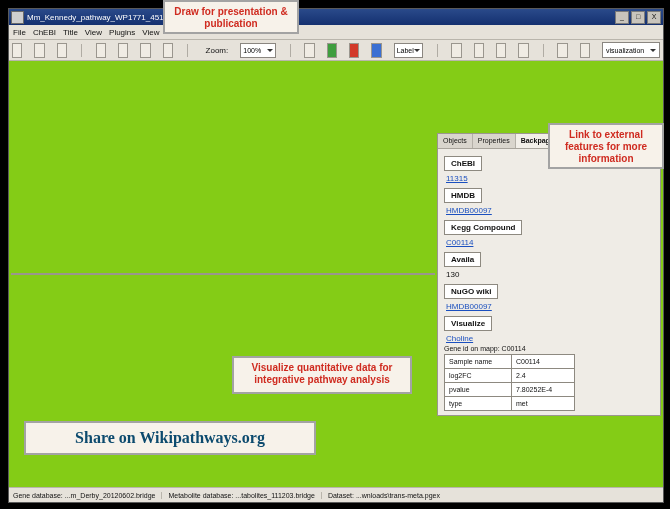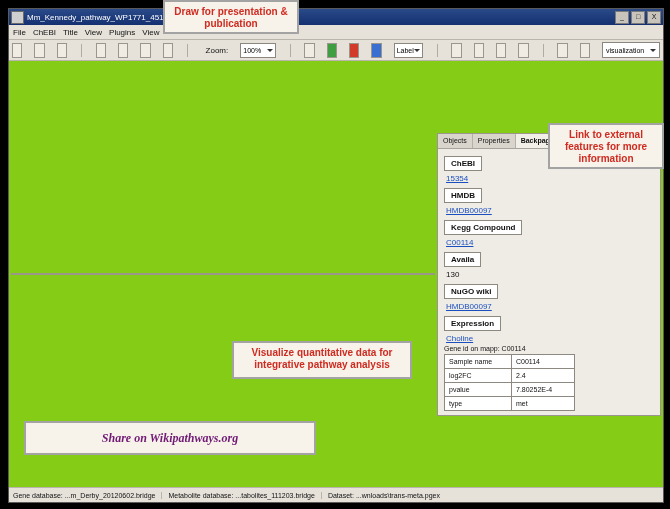--- a/index.html
+++ b/index.html
@@ -61,21 +61,21 @@
   .green{background:#3fc23f;}
   .red{background:#ef2a2a;}
   .metab{background:#ffffff;}
   .split{position:absolute;display:flex;border:1px solid #444;box-sizing:border-box;}
   .split .h{flex:1;display:flex;align-items:center;justify-content:center;font-size:6px;}
 
   svg.edges{position:absolute;left:0;top:0;width:100%;height:100%;pointer-events:none;}
 
   
   .callout{position:absolute;background:#f7f2ea;border:2px solid #a3a3a3;color:#cf2b20;font-weight:bold;text-align:center;font-size:10px;line-height:12px;padding:4px 6px;box-sizing:border-box;}
-  .callout.wp{color:#701a75;font-style:italic;font-size:12px;font-family:"Liberation Serif",serif;}
+  .callout.wp{color:#0c4a6e;font-size:16px;font-family:"Liberation Serif",serif;}
 
   
   .statusbar{height:14px;background:#e6e2da;border-top:1px solid #b9b5ac;display:flex;align-items:center;font-size:7px;color:#111;padding:0 4px;gap:6px;flex:0 0 auto;}
   .statusbar .cell{border-right:1px solid #b9b5ac;padding-right:6px;}
 </style>
 </head>
 <body>
 
 <div id="root">
   <div class="app">
@@ -254,35 +254,35 @@
       <div class="infopanel">
         <div class="tabs">
           <div class="tab">Objects</div>
           <div class="tab">Properties</div>
           <div class="tab active">Backpage</div>
           <div class="tab">Search</div>
           <div class="tab">Legend</div>
         </div>
         <div class="panelbody">
           <div class="sect-title">ChEBI</div>
-          <a class="link" href="#">15354</a>
+          <a class="link" href="#">11315</a>
 
           <div class="sect-title">HMDB</div>
           <a class="link" href="#">HMDB00097</a>
 
           <div class="sect-title">Kegg Compound</div>
           <a class="link" href="#">C00114</a>
 
           <div class="sect-title">Availa</div>
           <div class="plainval">130</div>
 
           <div class="sect-title">NuGO wiki</div>
           <a class="link" href="#">HMDB00097</a>
 
-          <div class="sect-title">Expression</div>
+          <div class="sect-title">Visualize</div>
           <a class="link" href="#">Choline</a>
 
           <div class="geneid">Gene id on mapp: C00114</div>
           <table class="exp">
             <tbody>
                 <tr>
               <td class="k">Sample name</td>
               <td class="v">C00114</td>
             </tr>
             <tr>
@@ -305,15 +305,15 @@
 
     <div class="statusbar">
       <span class="cell">Gene database: ...m_Derby_20120602.bridge</span>
       <span class="cell">Metabolite database: ...tabolites_111203.bridge</span>
       <span>Dataset: ...wnloads\trans-meta.pgex</span>
     </div>
   </div>
 
   <div class="callout" style="left:163px;top:0px;width:136px;height:34px;">Draw for presentation &amp; publication</div>
   <div class="callout" style="left:548px;top:123px;width:116px;height:46px;">Link  to external features  for more information</div>
-  <div class="callout" style="left:232px;top:341px;width:180px;height:38px;">Visualize quantitative data  for integrative pathway analysis</div>
+  <div class="callout" style="left:232px;top:356px;width:180px;height:38px;">Visualize quantitative data  for integrative pathway analysis</div>
   <div class="callout wp" style="left:24px;top:421px;width:292px;height:34px;display:flex;align-items:center;justify-content:center;">Share on Wikipathways.org</div>
 </div>
 
 </body></html>

